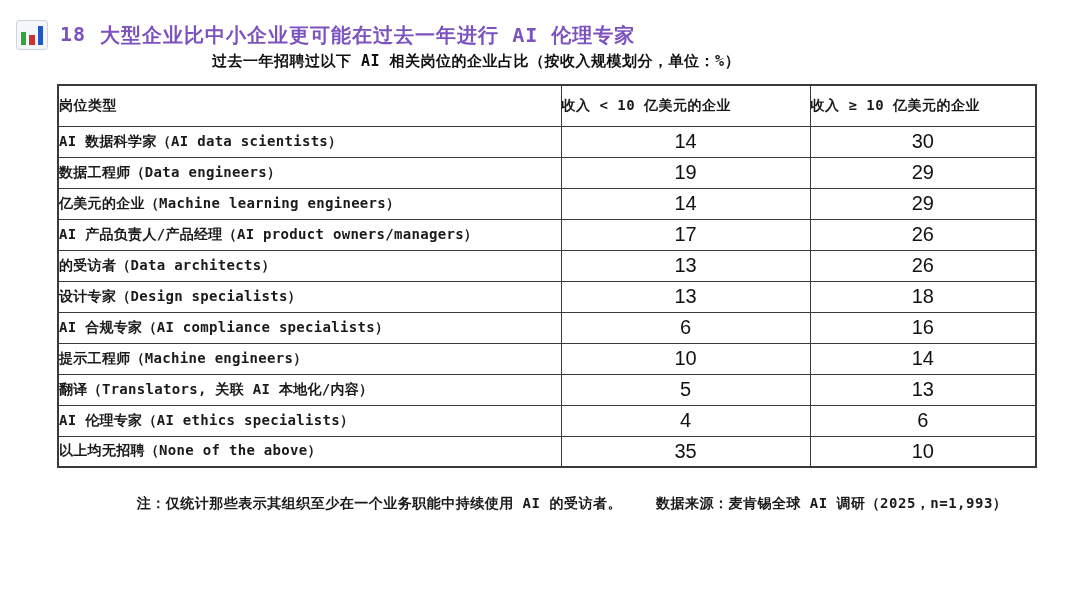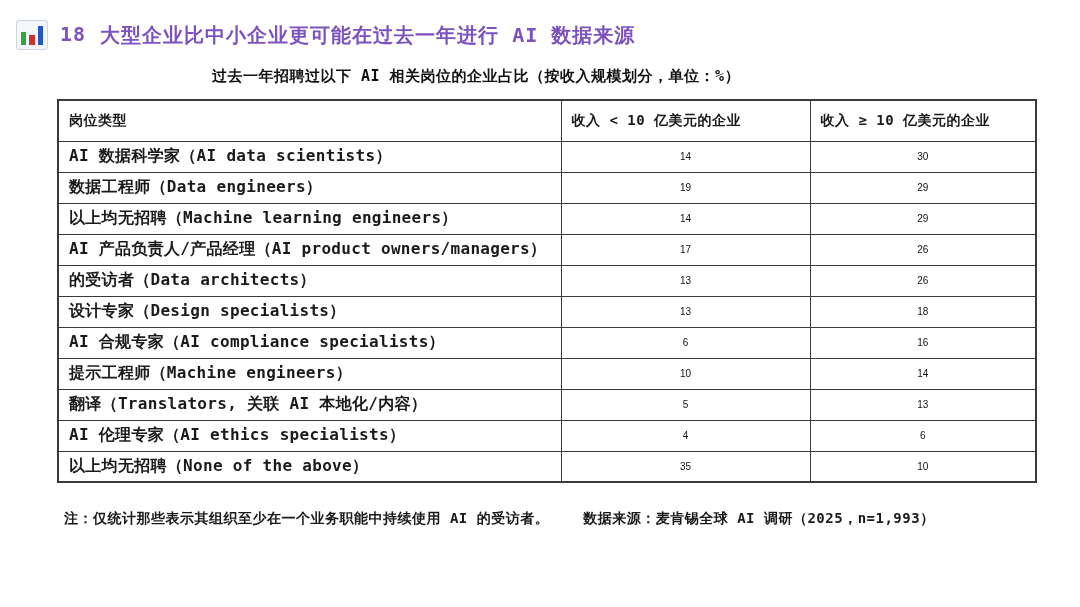--- a/index.html
+++ b/index.html
@@ -38,21 +38,21 @@
     font-size: 20px;
     font-weight: bold;
     letter-spacing: 1px;
     white-space: nowrap;
     display: flex;
     gap: 14px;
   }
 
   
   .subtitle {
-    margin: 17px 0 0 212px;
+    margin: 2px 0 0 212px;
     font-size: 15px;
     font-weight: bold;
     color: #111;
     letter-spacing: 0.5px;
   }
 
   
   table.jobs {
     border-collapse: collapse;
     table-layout: fixed;
@@ -61,62 +61,61 @@
     border: 2px solid #3a3a3a;
   }
   table.jobs th, table.jobs td {
     border: 1px solid #3a3a3a;
   }
   table.jobs th {
     height: 41px;
     font-size: 14px;
     font-weight: bold;
     text-align: left;
-    padding-left: 10px;
     letter-spacing: 0.5px;
   }
   table.jobs td { height: 31px; }
   td.role {
-    font-size: 16px;
+    font-size: 14px;
     font-weight: bold;
-    padding-left: 10px;
     letter-spacing: 0.3px;
     white-space: nowrap;
   }
   td.num {
     text-align: center;
     font-family: "Liberation Sans", sans-serif;
-    font-size: 10px;
+    font-size: 20px;
     font-weight: normal;
     color: #111;
   }
 
   
   .footnote {
     margin: 27px 0 0 64px;
     font-size: 14px;
     font-weight: bold;
     letter-spacing: 0.5px;
     display: flex;
     gap: 34px;
     white-space: nowrap;
+    justify-content: center;
   }
 </style>
 </head>
 <body>
 
 <div class="header">
   <span class="chart-icon">
     <span class="bar g"></span>
     <span class="bar r"></span>
     <span class="bar b"></span>
   </span>
   <div class="title-line">
     <span>18</span>
-    <span>大型企业比中小企业更可能在过去一年进行 AI 数据来源</span>
+    <span>大型企业比中小企业更可能在过去一年进行 AI 伦理专家</span>
   </div>
 </div>
 
 <div class="subtitle">过去一年招聘过以下 AI 相关岗位的企业占比（按收入规模划分，单位：%）</div>
 
 <table class="jobs">
   <colgroup>
     <col style="width:503px">
     <col style="width:249px">
     <col style="width:226px">
@@ -131,21 +130,21 @@
     <td class="role">AI 数据科学家（AI data scientists）</td>
     <td class="num">14</td>
     <td class="num">30</td>
   </tr>
   <tr>
     <td class="role">数据工程师（Data engineers）</td>
     <td class="num">19</td>
     <td class="num">29</td>
   </tr>
   <tr>
-    <td class="role">以上均无招聘（Machine learning engineers）</td>
+    <td class="role">亿美元的企业（Machine learning engineers）</td>
     <td class="num">14</td>
     <td class="num">29</td>
   </tr>
   <tr>
     <td class="role">AI 产品负责人/产品经理（AI product owners/managers）</td>
     <td class="num">17</td>
     <td class="num">26</td>
   </tr>
   <tr>
     <td class="role">的受访者（Data architects）</td>

